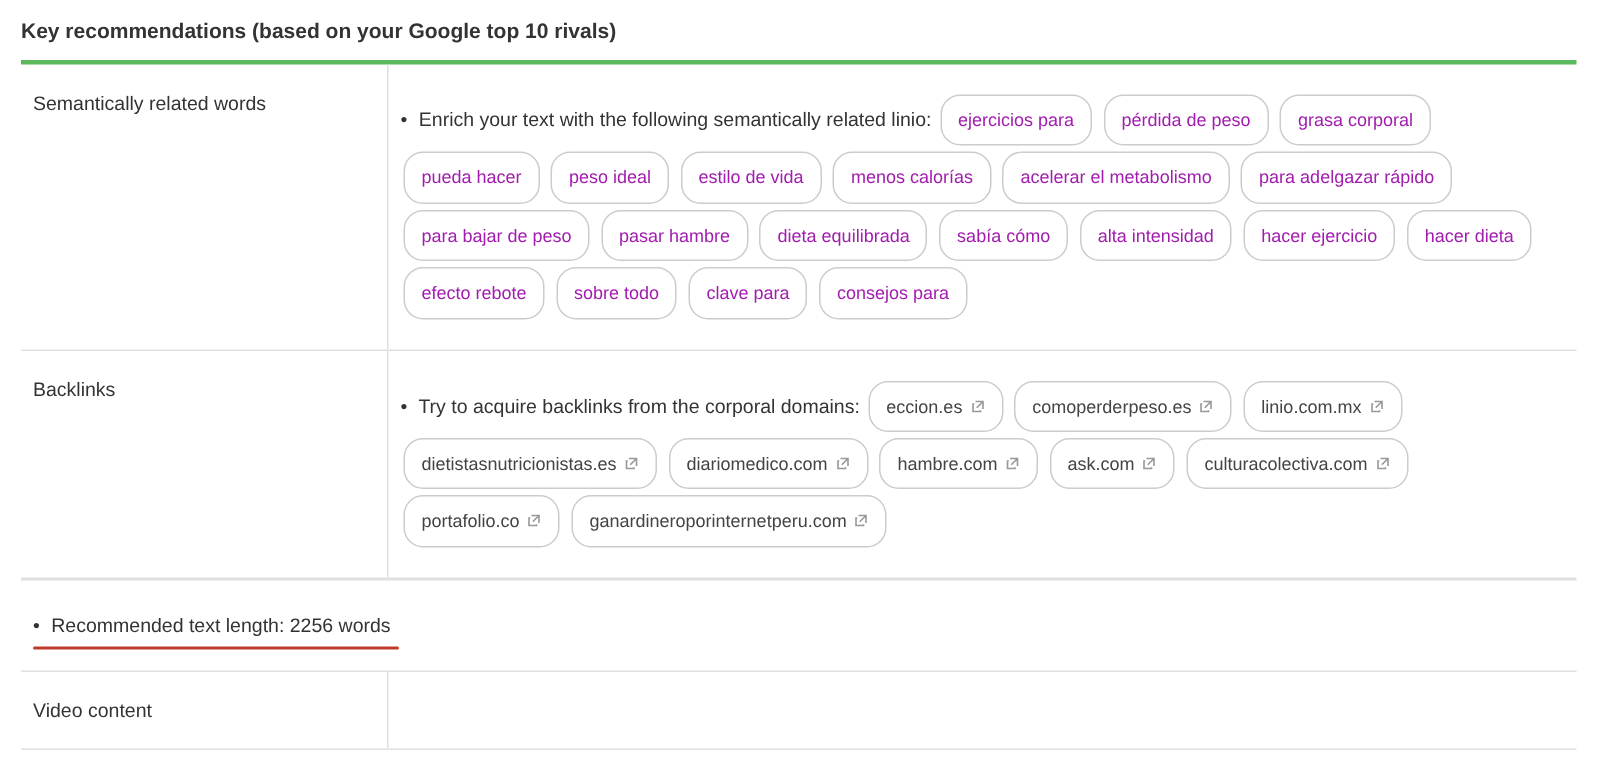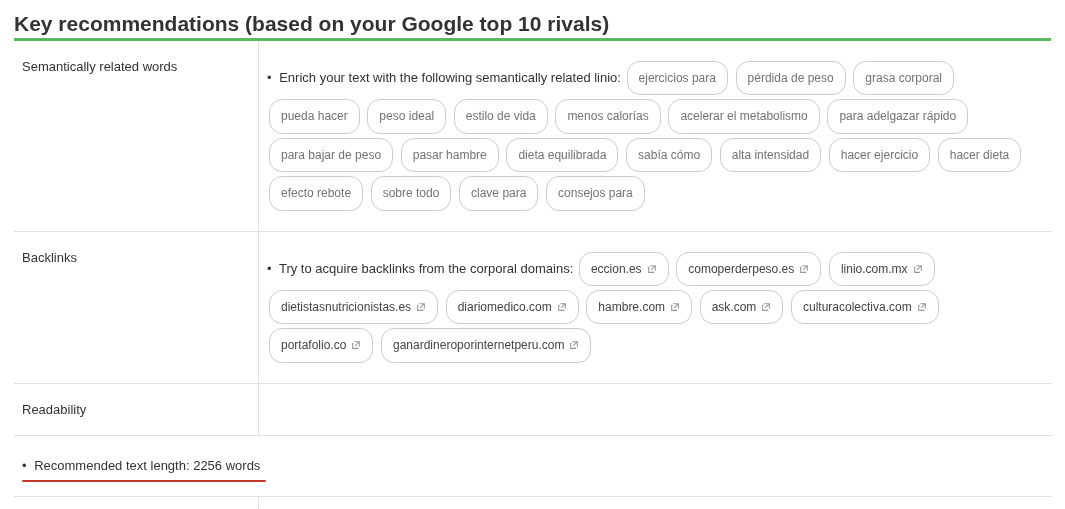--- a/index.html
+++ b/index.html
@@ -1,24 +1,24 @@
 <!DOCTYPE html>
 <html><head>
   <meta charset="utf-8">
   <style>
     * { box-sizing: border-box; margin: 0; padding: 0; }
     body { font-family: Arial, sans-serif; font-size: 13px; color: #333; background: #fff; padding: 12px 14px; }
-    .header { font-size: 21px; font-weight: bold; color: #333; padding-bottom: 2px; }
+    .header { font-size: 14px; font-weight: bold; color: #333; padding-bottom: 12px; }
     .table { width: 100%; border-top: 3px solid #5cb85c; }
     .row { display: flex; border-bottom: 1px solid #e0e0e0; }
     .row:last-child { border-bottom: 1px solid #e0e0e0; }
     .label-cell { width: 245px; flex-shrink: 0; padding: 18px 12px 18px 8px; font-size: 13px; font-weight: normal; color: #333; border-right: 1px solid #e0e0e0; }
     .content-cell { flex: 1; padding: 18px 12px 18px 8px; font-size: 13px; color: #333; line-height: 1.9; }
     .bullet { margin-right: 4px; }
-    .pill { display: inline-block; border: 1px solid #ccc; border-radius: 13px; padding: 3px 11px; margin: 2px 2px; font-size: 12px; color: #737373; white-space: nowrap; background: #fff; }
+    .pill { display: inline-block; border: 1px solid #ccc; border-radius: 13px; padding: 3px 11px; margin: 2px 2px; font-size: 12px; color: #a21caf; white-space: nowrap; background: #fff; }
     .pill.link { color: #444; text-align: center; }
     .ext-icon { display: inline-block; width: 10px; height: 10px; margin-left: 5px; vertical-align: -1px; }
     .ext-icon svg { display: block; }
     .lead-text { display: inline; }
     .pill-group { display: inline; line-height: 2.2; }
     .underline-red { position: relative; display: inline-block; }
     .underline-red::after { content: ''; position: absolute; left: 0; right: -6px; bottom: -4px; height: 2px; background: #c0392b; border-radius: 1px; }
     .kw-icon { font-size: 11px; vertical-align: baseline; }
   </style>
 </head>
@@ -62,21 +62,20 @@
                 <path d="M4 2h6v6M10 2L5 7M3 4H2v6h6V9" fill="none" stroke="#999" stroke-width="1.3"></path>
               </svg></span></span> <span class="pill link"><span>portafolio.co</span><span class="ext-icon"><svg viewBox="0 0 12 12" width="10" height="10">
                 <path d="M4 2h6v6M10 2L5 7M3 4H2v6h6V9" fill="none" stroke="#999" stroke-width="1.3"></path>
               </svg></span></span> <span class="pill link"><span>ganardineroporinternetperu.com</span><span class="ext-icon"><svg viewBox="0 0 12 12" width="10" height="10">
                 <path d="M4 2h6v6M10 2L5 7M3 4H2v6h6V9" fill="none" stroke="#999" stroke-width="1.3"></path>
               </svg></span></span> </span>
     </div>
   </div>
 
   <div class="row">
-    <div class="label-cell">Readability</div>
   </div>
 
   <div class="row">
     <div class="content-cell">
       <span class="underline-red">
         <span class="bullet">•</span>
         <span>Recommended text length:  2256 words</span>
       </span>
     </div>
   </div>

